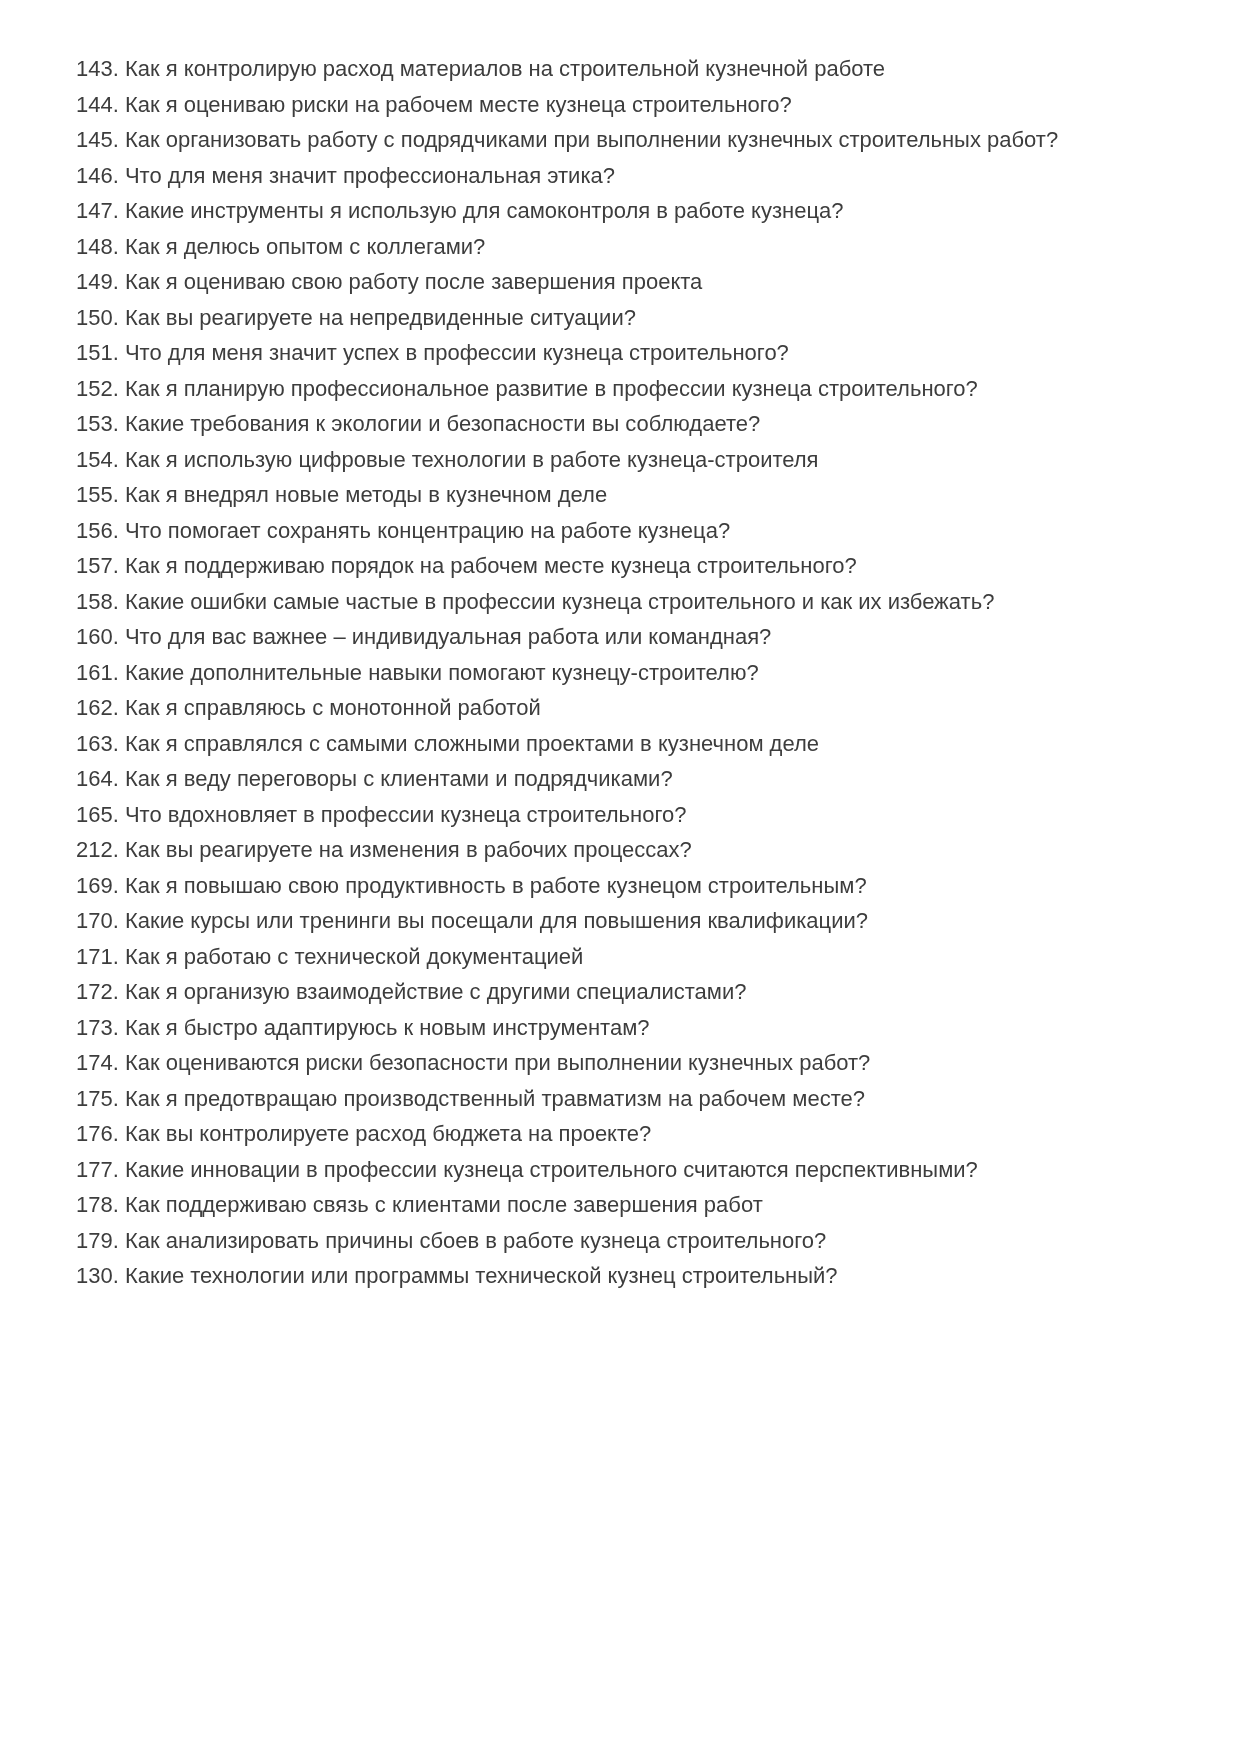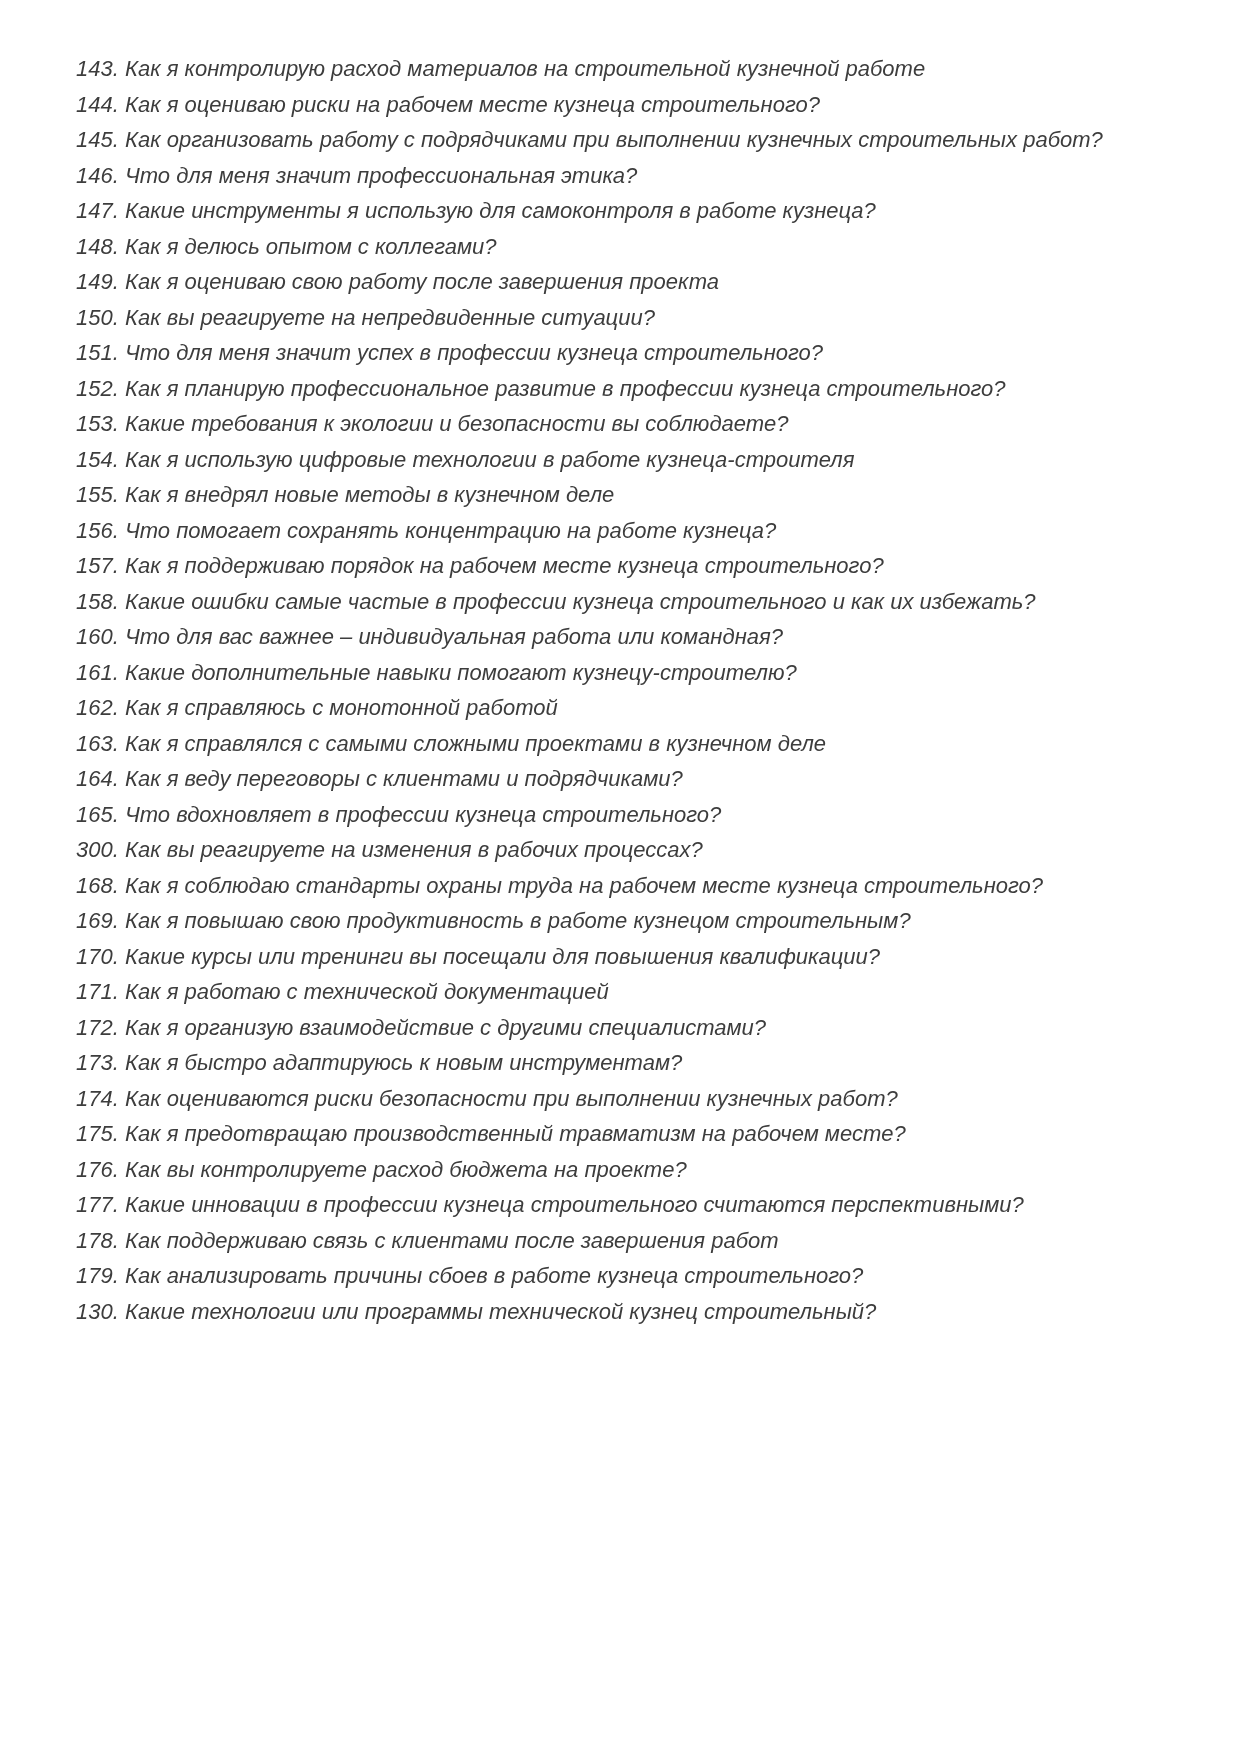--- a/index.html
+++ b/index.html
@@ -20,21 +20,20 @@
     background: #ffffff;
   }
   .question-list {
     font-family: "Liberation Sans", "DejaVu Sans", sans-serif;
     font-size: 22px;
     line-height: 35.5px;
     font-weight: 400;
     color: #3d3d3d;
     max-width: 1112px;
     text-align: left;
-    font-style: italic;
   }
   .question-list p.q {
     margin: 0;
     padding: 0;
   }
 </style>
 </head>
 <body>
 
 <main class="page">
@@ -54,22 +53,21 @@
       <p class="q"><span>155.</span> <span>Как я внедрял новые методы в кузнечном деле</span></p>
       <p class="q"><span>156.</span> <span>Что помогает сохранять концентрацию на работе кузнеца?</span></p>
       <p class="q"><span>157.</span> <span>Как я поддерживаю порядок на рабочем месте кузнеца строительного?</span></p>
       <p class="q"><span>158.</span> <span>Какие ошибки самые частые в профессии кузнеца строительного и как их избежать?</span></p>
       <p class="q"><span>160.</span> <span>Что для вас важнее – индивидуальная работа или командная?</span></p>
       <p class="q"><span>161.</span> <span>Какие дополнительные навыки помогают кузнецу-строителю?</span></p>
       <p class="q"><span>162.</span> <span>Как я справляюсь с монотонной работой</span></p>
       <p class="q"><span>163.</span> <span>Как я справлялся с самыми сложными проектами в кузнечном деле</span></p>
       <p class="q"><span>164.</span> <span>Как я веду переговоры с клиентами и подрядчиками?</span></p>
       <p class="q"><span>165.</span> <span>Что вдохновляет в профессии кузнеца строительного?</span></p>
-      <p class="q"><span>300.</span> <span>Как вы реагируете на изменения в рабочих процессах?</span></p>
-      <p class="q"><span>168.</span> <span>Как я соблюдаю стандарты охраны труда на рабочем месте кузнеца строительного?</span></p>
+      <p class="q"><span>212.</span> <span>Как вы реагируете на изменения в рабочих процессах?</span></p>
       <p class="q"><span>169.</span> <span>Как я повышаю свою продуктивность в работе кузнецом строительным?</span></p>
       <p class="q"><span>170.</span> <span>Какие курсы или тренинги вы посещали для повышения квалификации?</span></p>
       <p class="q"><span>171.</span> <span>Как я работаю с технической документацией</span></p>
       <p class="q"><span>172.</span> <span>Как я организую взаимодействие с другими специалистами?</span></p>
       <p class="q"><span>173.</span> <span>Как я быстро адаптируюсь к новым инструментам?</span></p>
       <p class="q"><span>174.</span> <span>Как оцениваются риски безопасности при выполнении кузнечных работ?</span></p>
       <p class="q"><span>175.</span> <span>Как я предотвращаю производственный травматизм на рабочем месте?</span></p>
       <p class="q"><span>176.</span> <span>Как вы контролируете расход бюджета на проекте?</span></p>
       <p class="q"><span>177.</span> <span>Какие инновации в профессии кузнеца строительного считаются перспективными?</span></p>
       <p class="q"><span>178.</span> <span>Как поддерживаю связь с клиентами после завершения работ</span></p>

